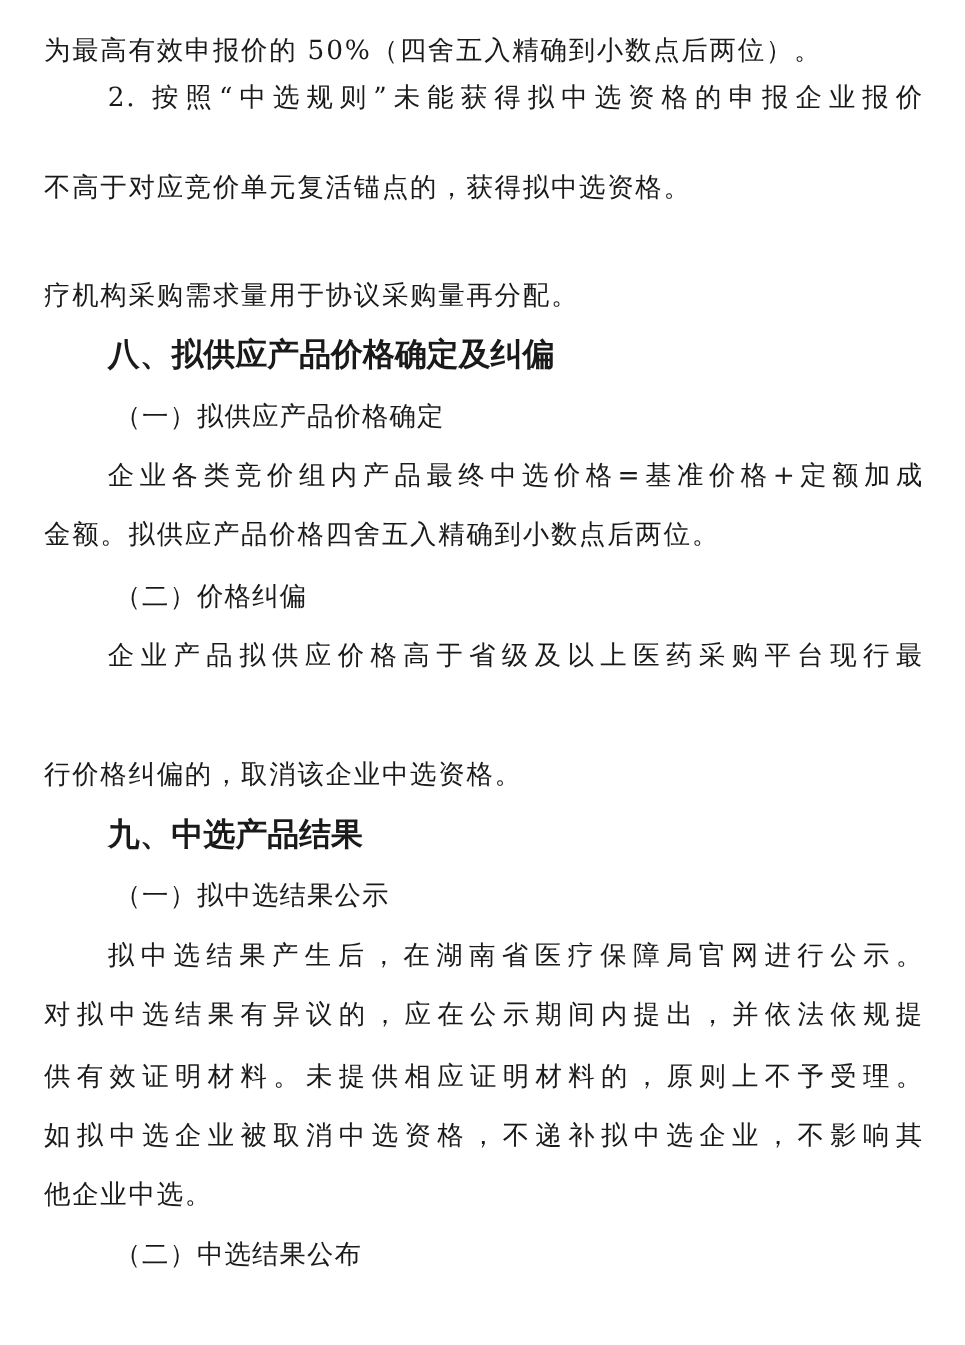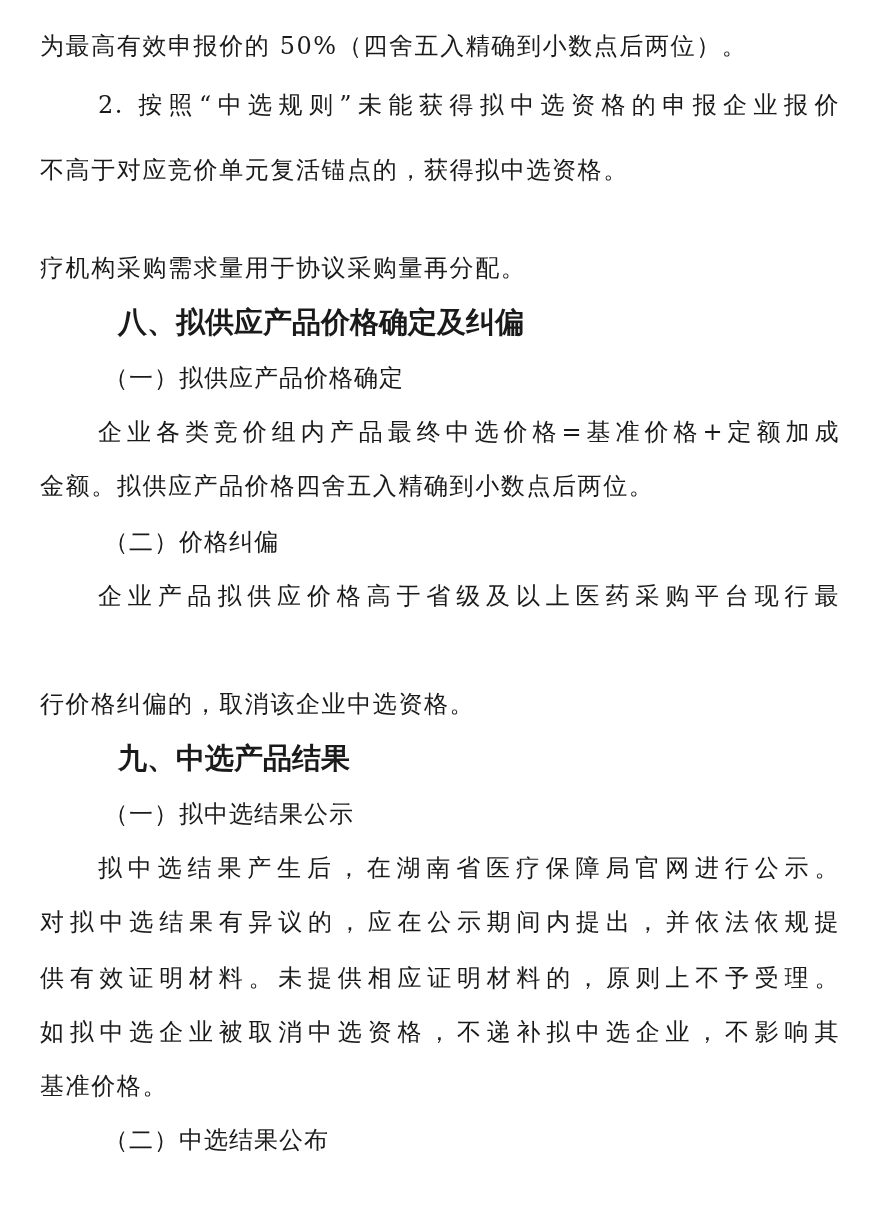--- a/index.html
+++ b/index.html
@@ -14,40 +14,39 @@
     font-size:24px; line-height:40px; height:40px;
     white-space:nowrap; letter-spacing:1.6px;
     text-align:justify; text-align-last:justify;
   }
   .line.last { text-align-last:left; }
   .line.indent { left:98px; width:742px; }
   .line.heading {
     font-family:"DejaVu Sans", "Liberation Sans", sans-serif;
     font-weight:bold; letter-spacing:0px; text-align-last:left;
     font-size:29px;
-    margin-left:20px;
   }
   .line.sub { left:104px; text-align-last:left; letter-spacing:1px; }
 </style>
 </head>
 <body>
 
 <div class="page">
   <div class="line last" style="top:26px">为最高有效申报价的 50%（四舍五入精确到小数点后两位）。</div>
-  <div class="line indent" style="top:85px">2. 按照“中选规则”未能获得拟中选资格的申报企业报价</div>
+  <div class="line indent" style="top:68px">2. 按照“中选规则”未能获得拟中选资格的申报企业报价</div>
   <div class="line last" style="top:150px">不高于对应竞价单元复活锚点的，获得拟中选资格。</div>
   <div class="line last" style="top:248px">疗机构采购需求量用于协议采购量再分配。</div>
   <div class="line indent heading" style="top:302px">八、拟供应产品价格确定及纠偏</div>
   <div class="line sub" style="top:358px">（一）拟供应产品价格确定</div>
   <div class="line indent" style="top:412px">企业各类竞价组内产品最终中选价格=基准价格+定额加成</div>
   <div class="line last" style="top:466px">金额。拟供应产品价格四舍五入精确到小数点后两位。</div>
   <div class="line sub" style="top:522px">（二）价格纠偏</div>
   <div class="line indent" style="top:576px">企业产品拟供应价格高于省级及以上医药采购平台现行最</div>
   <div class="line last" style="top:684px">行价格纠偏的，取消该企业中选资格。</div>
   <div class="line indent heading" style="top:738px">九、中选产品结果</div>
   <div class="line sub" style="top:794px">（一）拟中选结果公示</div>
   <div class="line indent" style="top:848px">拟中选结果产生后，在湖南省医疗保障局官网进行公示。</div>
   <div class="line" style="top:902px">对拟中选结果有异议的，应在公示期间内提出，并依法依规提</div>
   <div class="line" style="top:958px">供有效证明材料。未提供相应证明材料的，原则上不予受理。</div>
   <div class="line" style="top:1012px">如拟中选企业被取消中选资格，不递补拟中选企业，不影响其</div>
-  <div class="line last" style="top:1066px">基准价格。</div>
+  <div class="line last" style="top:1066px">他企业中选。</div>
   <div class="line sub" style="top:1120px">（二）中选结果公布</div>
 </div>
 
 </body></html>

